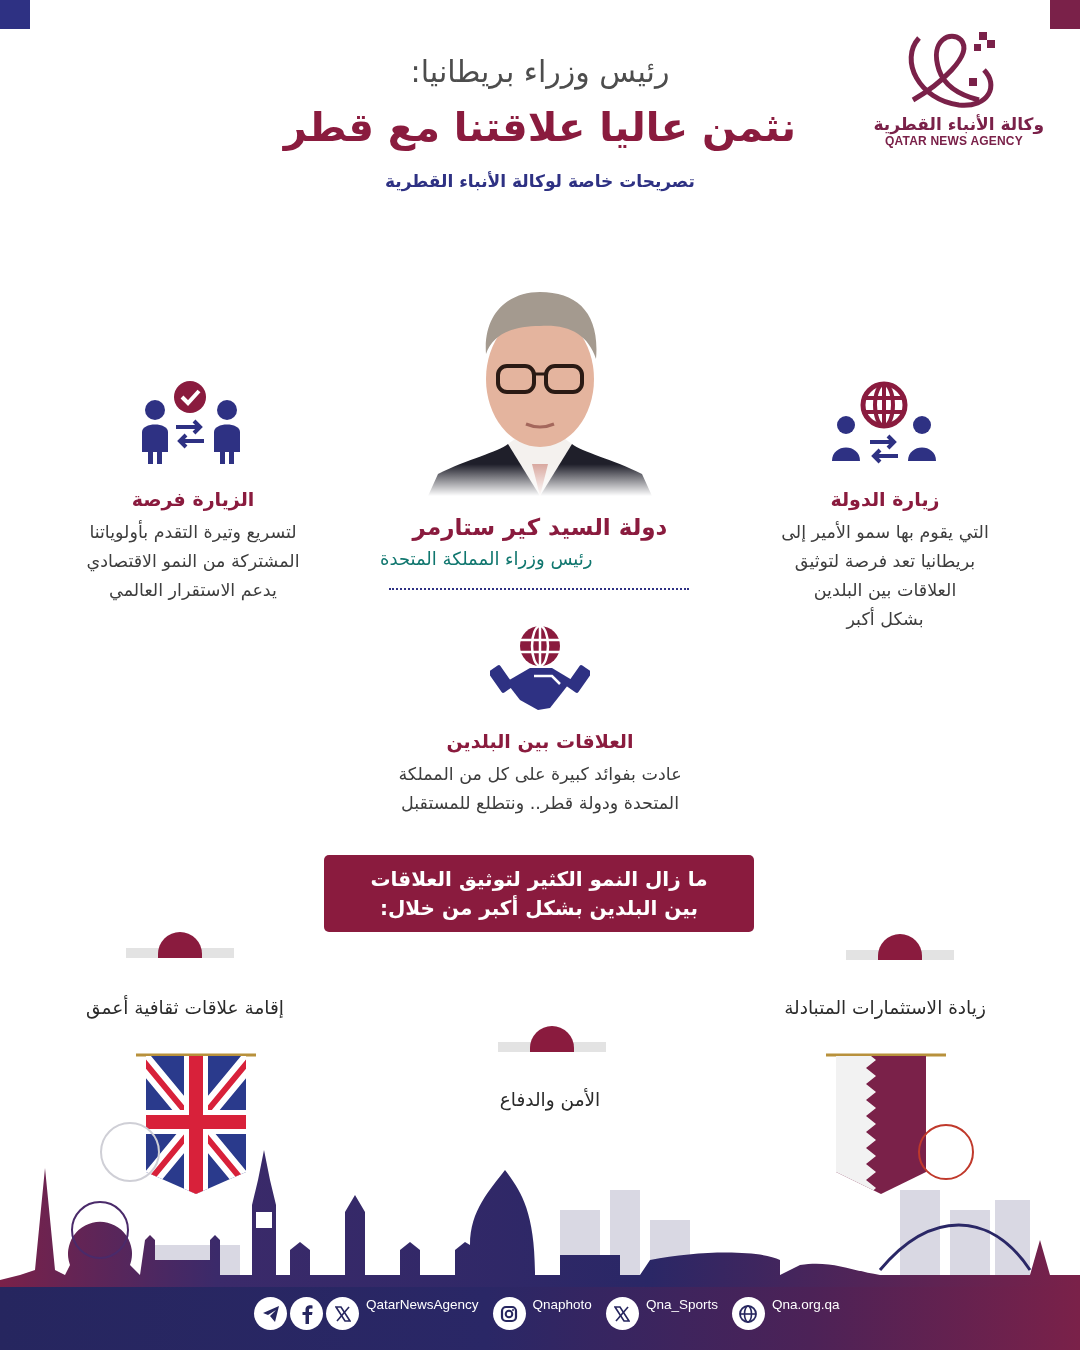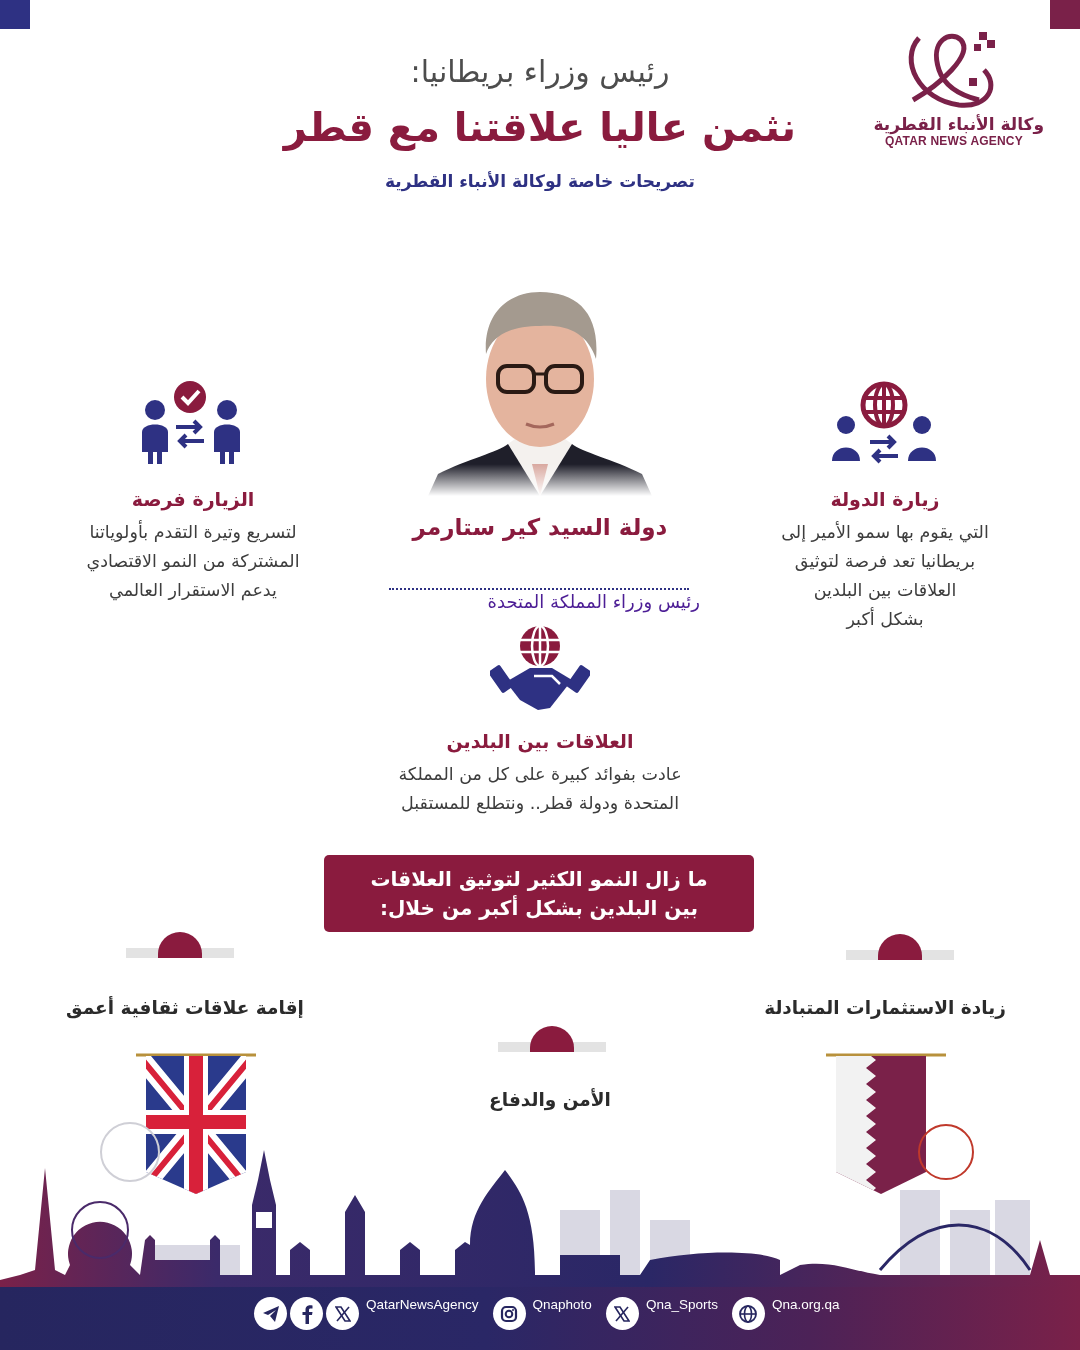--- a/index.html
+++ b/index.html
@@ -14,31 +14,31 @@
   .logo-ar { font-size: 17px; color: #7a2149; font-weight: bold; margin-top: 2px; text-align: right; }
   .logo-en { font-family: "Liberation Sans", sans-serif; font-size: 12px; color: #7a2149; font-weight: bold; direction: ltr; letter-spacing: 0.2px; }
 
   .kicker { left: 0; right: 0; top: 54px; text-align: center; font-size: 30px; color: #4d4d4d; }
   .headline { left: 0; right: 0; top: 104px; text-align: center; font-size: 40px; color: #8a1b3e; font-weight: bold; }
   .subhead { left: 0; right: 0; top: 171px; text-align: center; font-size: 17px; color: #2e3183; font-weight: bold; }
 
   .portrait { left: 428px; top: 284px; width: 224px; height: 212px; }
 
   .person-name { left: 380px; width: 320px; top: 514px; text-align: center; font-size: 23px; font-weight: bold; color: #8a1b3e; }
-  .person-role { left: 380px; width: 320px; top: 548px; text-align: right; font-size: 18px; color: #4c1d95; margin-top: 43px; }
+  .person-role { left: 380px; width: 320px; top: 548px; text-align: left; font-size: 18px; color: #0f766e; }
   .dotted { left: 389px; width: 300px; top: 588px; border-top: 2px dotted #2e3183; }
   .feature-title { font-size: 19px; font-weight: bold; color: #8a1b3e; text-align: center; }
   .feature-body { font-size: 17.5px; color: #3d3d3d; text-align: center; line-height: 29px; }
 
   .banner { left: 324px; top: 855px; width: 430px; height: 77px; background: #8a1b3e; border-radius: 5px; color: #fff; font-size: 20px; font-weight: bold; text-align: center; line-height: 29px; padding-top: 10px; }
 
   .bullet { width: 108px; height: 28px; }
   .bullet .bar { position: absolute; left: 0; right: 0; top: 16px; height: 10px; background: #e3e3e3; }
   .bullet .dot { position: absolute; left: 32px; top: 0; width: 44px; height: 26px; background: #8a1b3e; border-radius: 22px 22px 0 0; }
-  .bullet-label { font-size: 18.5px; color: #2b2b2b; text-align: center; line-height: 28px; font-weight: bold; }
+  .bullet-label { font-size: 18.5px; color: #2b2b2b; text-align: center; line-height: 28px; }
 
   .flag { width: 120px; height: 150px; }
   .skyline { left: 0; top: 1150px; width: 1080px; height: 140px; }
   .footer { left: 0; top: 1287px; width: 1080px; height: 63px; background: linear-gradient(90deg, #26265f 0%, #2a2766 45%, #4c2257 75%, #7a2149 100%); }
   .social { direction: ltr; position: absolute; left: 254px; top: 10px; display: flex; height: 34px; }
   .s-ic { width: 33px; height: 33px; border-radius: 50%; background: #fff; display: inline-flex; align-items: center; justify-content: center; margin-right: 3px; }
   .s-txt { font-family: "Liberation Sans", sans-serif; font-size: 13.5px; color: #fff; margin: 0 14px 0 4px; }
 </style>
 </head>
 <body>

